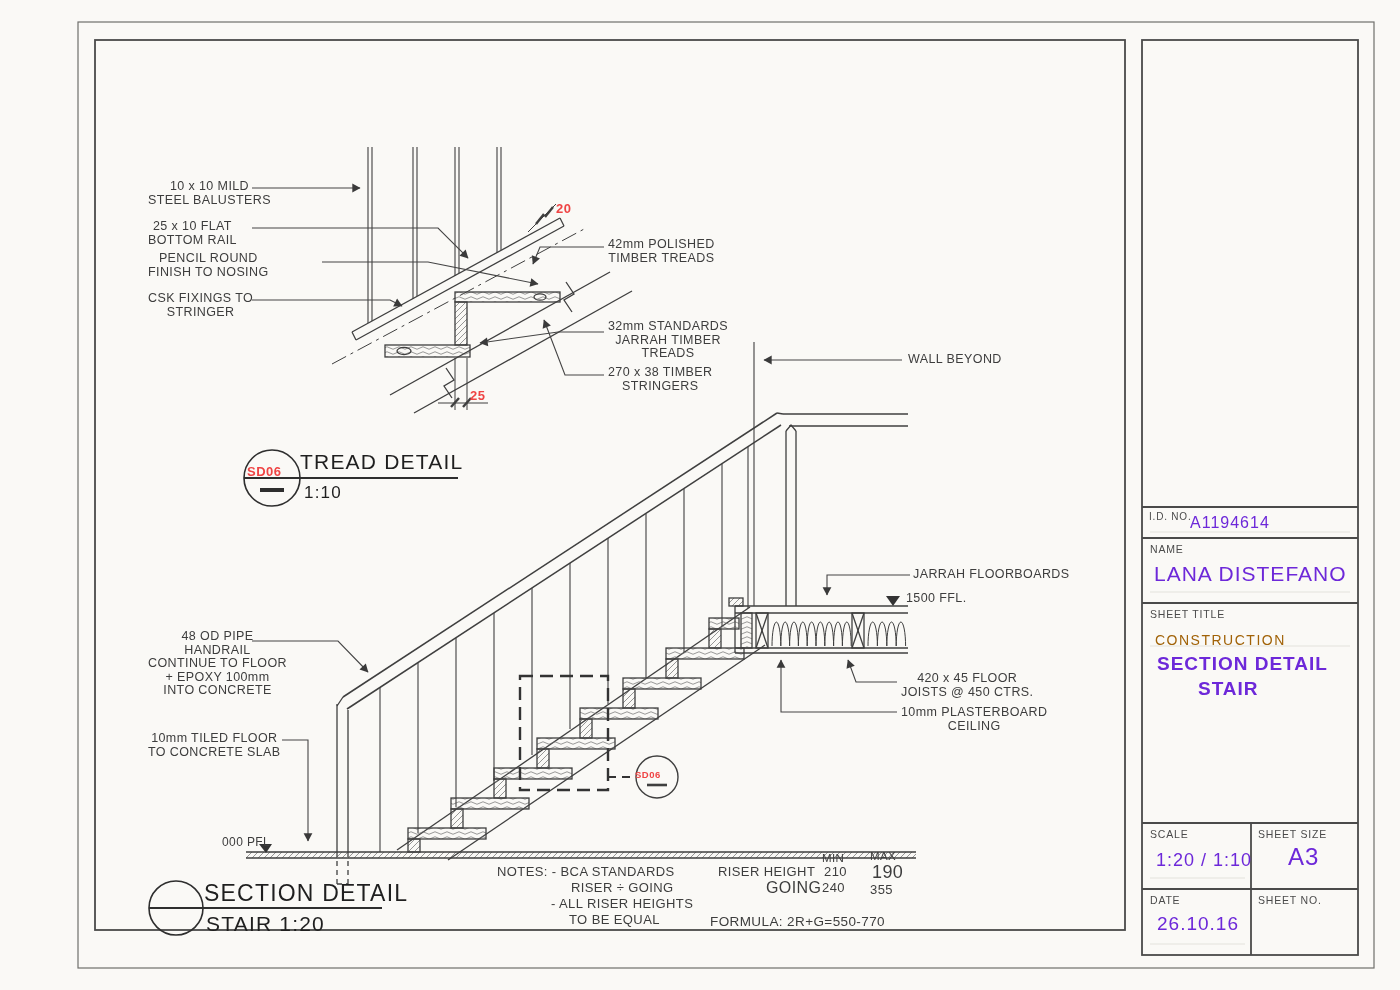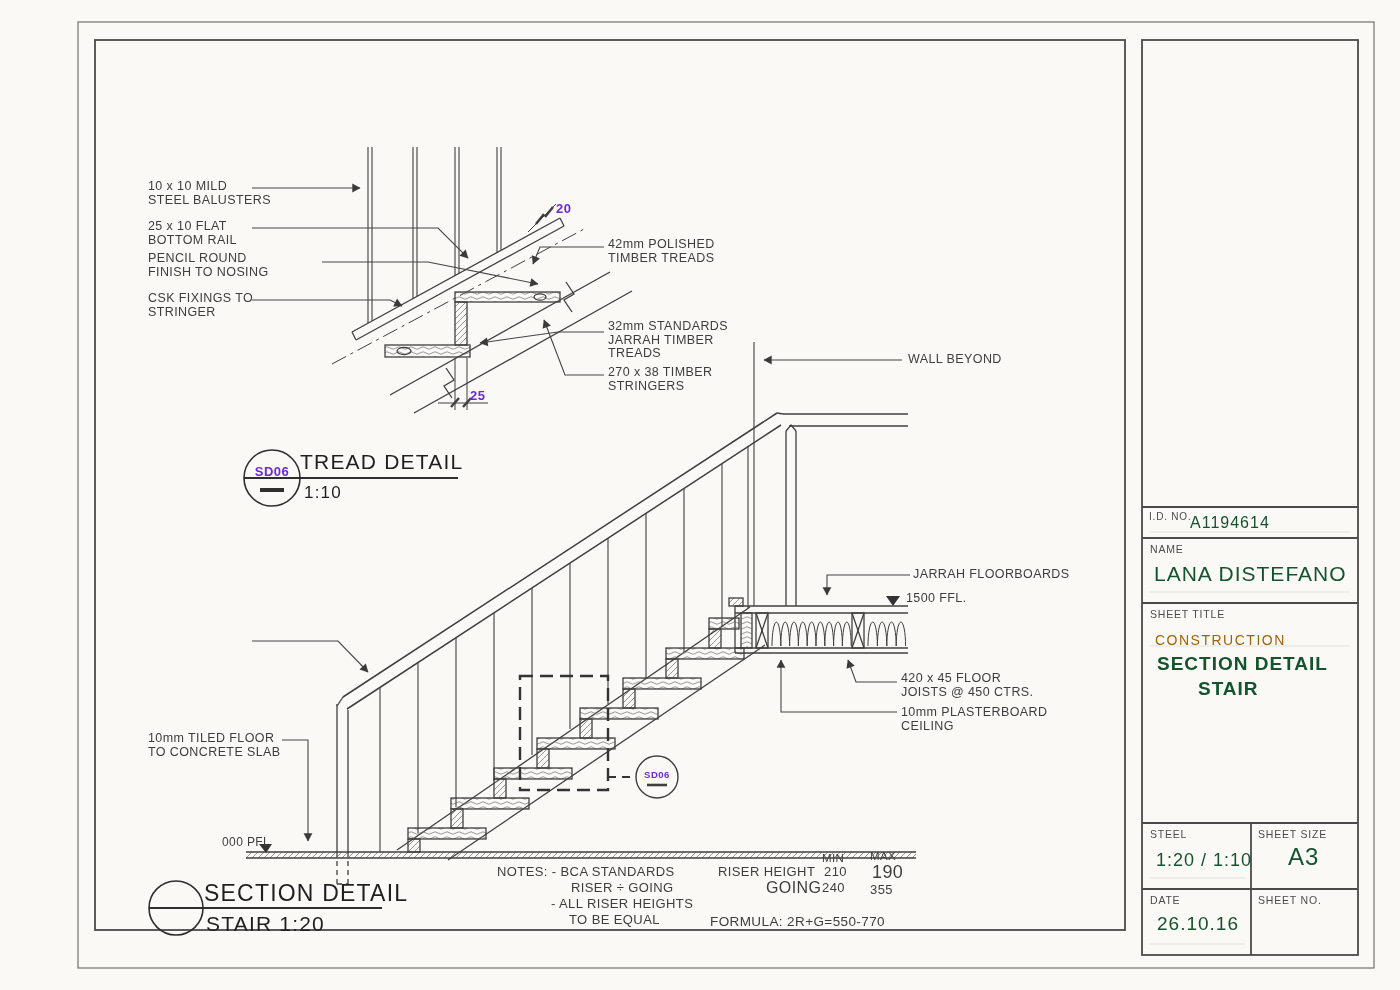--- a/index.html
+++ b/index.html
@@ -1,25 +1,25 @@
 <!DOCTYPE html>
 <html><head>
 <meta charset="utf-8">
 <style>
   html,body{margin:0;padding:0;background:#e9e9e6;}
   #sheet{position:relative;width:1400px;height:990px;background:#faf9f6;overflow:hidden;
          font-family:"Liberation Sans",sans-serif;color:#3c3c3c;}
   svg{position:absolute;left:0;top:0;}
   .lbl{position:absolute;font-size:12.5px;line-height:12.5px;letter-spacing:.4px;white-space:nowrap;color:#3d3d3d;}
-  .lbl span{display:block;margin-bottom:1px;}
-  .dim{position:absolute;font-size:13px;font-weight:bold;color:#6d28d9;letter-spacing:.5px;}
-  .ctr{text-align:center;}
+  .lbl span{display:block;margin-bottom:1px;text-align:center;}
+  .dim{position:absolute;font-size:13px;font-weight:bold;color:#ef4444;letter-spacing:.5px;}
+  .ctr{text-align:left;}
   .ttl{position:absolute;font-weight:normal;color:#1f1f1f;letter-spacing:1.2px;white-space:nowrap;}
   .tb-lab{position:absolute;font-size:10.5px;letter-spacing:.8px;color:#4a4a4a;white-space:nowrap;}
-  .tb-val{position:absolute;color:#14532d;letter-spacing:1px;white-space:nowrap;}
+  .tb-val{position:absolute;color:#6d28d9;letter-spacing:1px;white-space:nowrap;}
 </style>
 </head>
 <body>
 
 <div id="sheet">
 
 <svg width="1400" height="990" viewBox="0 0 1400 990">
   <defs>
     <marker id="ah" markerWidth="9" markerHeight="9" refX="7.5" refY="4.5" orient="auto">
       <path d="M0.5,0.5 L8,4.5 L0.5,8.5 Z" fill="#3a3a3a"></path>
@@ -243,20 +243,27 @@
   <span>STRINGERS</span>
 </div>
 <div class="dim" style="left:556px;top:201px">20</div>
 <div class="dim" style="left:470px;top:388px">25</div>
 
 <div class="dim ctr" style="left:247px;top:464px;width:50px;font-size:13px">SD06</div>
 <div class="ttl" style="left:300px;top:450px;font-size:21px">TREAD DETAIL</div>
 <div class="ttl" style="left:304px;top:483px;font-size:17px">1:10</div>
 
 <div class="lbl" style="left:908px;top:353px">WALL BEYOND</div>
+<div class="lbl" style="left:148px;top:630px">
+  <span>48 OD PIPE</span>
+  <span>HANDRAIL</span>
+  <span>CONTINUE TO FLOOR</span>
+  <span>+ EPOXY 100mm</span>
+  <span>INTO CONCRETE</span>
+</div>
 <div class="lbl" style="left:148px;top:732px">
   <span>10mm TILED FLOOR</span>
   <span>TO CONCRETE SLAB</span>
 </div>
 <div class="lbl" style="left:222px;top:836px;font-size:12px">000 PFL</div>
 <div class="lbl" style="left:913px;top:568px">JARRAH FLOORBOARDS</div>
 <div class="lbl" style="left:906px;top:592px">1500 FFL.</div>
 <div class="lbl" style="left:901px;top:672px">
   <span>420 x 45 FLOOR</span>
   <span>JOISTS @ 450 CTRS.</span>
@@ -285,21 +292,21 @@
 <div class="lbl" style="left:710px;top:916px;font-size:13.5px">FORMULA: 2R+G=550-770</div>
 
 <div class="tb-lab" style="left:1149px;top:511px;font-size:10px">I.D. NO.</div>
 <div class="tb-val" style="left:1190px;top:514px;font-size:16px">A1194614</div>
 <div class="tb-lab" style="left:1150px;top:543px">NAME</div>
 <div class="tb-val" style="left:1154px;top:562px;font-size:21px">LANA DISTEFANO</div>
 <div class="tb-lab" style="left:1150px;top:608px">SHEET TITLE</div>
 <div class="tb-val" style="left:1155px;top:632px;font-size:14px;color:#a16207;letter-spacing:1.5px">CONSTRUCTION</div>
 <div class="tb-val" style="left:1157px;top:653px;font-size:19px;font-weight:bold">SECTION DETAIL</div>
 <div class="tb-val" style="left:1198px;top:678px;font-size:19px;font-weight:bold">STAIR</div>
-<div class="tb-lab" style="left:1150px;top:828px">STEEL</div>
+<div class="tb-lab" style="left:1150px;top:828px">SCALE</div>
 <div class="tb-val" style="left:1156px;top:850px;font-size:18px">1:20 / 1:10</div>
 <div class="tb-lab" style="left:1258px;top:828px">SHEET SIZE</div>
 <div class="tb-val" style="left:1288px;top:843px;font-size:24px">A3</div>
 <div class="tb-lab" style="left:1150px;top:894px">DATE</div>
 <div class="tb-val" style="left:1157px;top:913px;font-size:19px">26.10.16</div>
 <div class="tb-lab" style="left:1258px;top:894px">SHEET NO.</div>
 <div class="tb-val" style="left:1262px;top:913px;font-size:19px"></div>
 
 </div>
 

